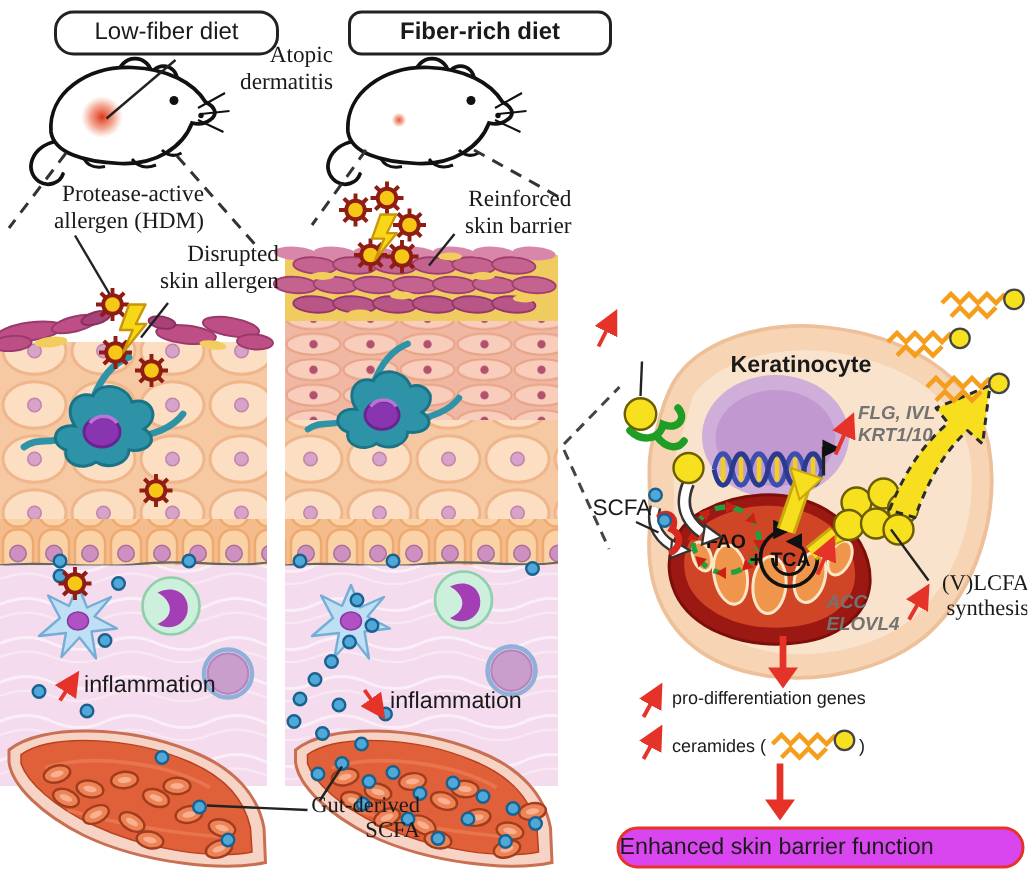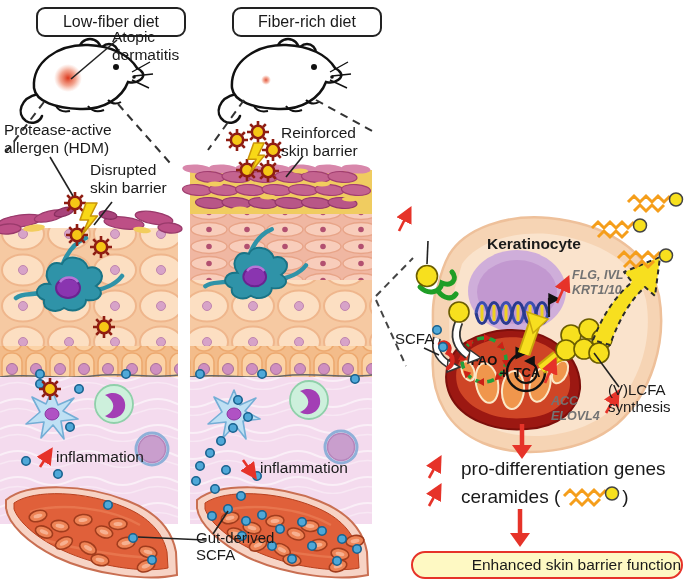--- a/index.html
+++ b/index.html
@@ -2,29 +2,29 @@
 <html><head>
 <meta charset="utf-8">
 <style>
   html,body{margin:0;padding:0;background:#fff;}
   #canvas{position:relative;width:685px;height:580px;background:#fff;overflow:hidden;
           font-family:"Liberation Sans",sans-serif;color:#1a1a1a;}
   #art{position:absolute;left:0;top:0;}
   svg text{font-family:"Liberation Sans",sans-serif;}
   .lbl{position:absolute;font-size:15.5px;line-height:1.16;color:#1a1a1a;}
   .pre{white-space:pre-line;}
-  .center{text-align:left;}
+  .center{text-align:right;font-family:Liberation Serif, serif;}
   .small{font-size:15px;}
   .genes{color:#737373;font-weight:bold;font-style:italic;font-size:12.5px;line-height:1.2;}
   .titlebox{position:absolute;box-sizing:border-box;height:30px;border:2px solid #222;
             border-radius:9px;background:#fff;display:flex;align-items:center;justify-content:center;
             font-size:16px;}
   .pill{position:absolute;box-sizing:border-box;border:2.5px solid #e63329;border-radius:16px;
-        background:#fef9c3;display:flex;align-items:center;justify-content:flex-end;font-size:15.5px;}
-  .row{position:absolute;display:flex;align-items:center;font-size:19px;white-space:nowrap;margin-left:13px;}
+        background:#d946ef;display:flex;align-items:center;justify-content:flex-start;font-size:15.5px;}
+  .row{position:absolute;display:flex;align-items:center;font-size:12px;white-space:nowrap;}
   .row svg{margin:0 2px;}
 </style>
 </head>
 <body>
 
 <div id="canvas">
 
 <svg id="art" width="685" height="580" viewBox="0 0 685 580">
   <defs>
     <radialGradient id="lesion">
@@ -410,33 +410,33 @@
         <line x1="112" y1="202" x2="94" y2="225" stroke="#222" stroke-width="1.6"></line>
         <line x1="303" y1="156" x2="286" y2="177" stroke="#222" stroke-width="1.6"></line>
         <line x1="428" y1="241" x2="427" y2="264" stroke="#222" stroke-width="1.6"></line>
         <line x1="424" y1="348" x2="439" y2="355" stroke="#222" stroke-width="1.6"></line>
         <line x1="594" y1="353" x2="619" y2="387" stroke="#222" stroke-width="1.6"></line>
         <line x1="205" y1="540" x2="138" y2="537" stroke="#222" stroke-width="1.6"></line>
         <line x1="213" y1="534" x2="228" y2="511" stroke="#222" stroke-width="1.6"></line>
       </g>
 </svg>
 
-<div class="titlebox" style="left:36px;top:7px;width:150px;">
+<div class="titlebox" style="left:36px;top:7px;width:150px;border-radius:13px;">
   <span>Low-fiber diet</span>
 </div>
-<div class="titlebox" style="left:232px;top:7px;width:150px;">
+<div class="titlebox" style="left:232px;top:7px;width:176px;font-weight:bold;">
   <span>Fiber-rich diet</span>
 </div>
 
 <div class="lbl pre center" style="left:112px;top:28px;width:110px;">Atopic
 dermatitis</div>
 <div class="lbl pre center" style="left:4px;top:121px;width:132px;">Protease-active
 allergen (HDM)</div>
 <div class="lbl pre center" style="left:90px;top:161px;width:96px;">Disrupted
-skin barrier</div>
+skin allergen</div>
 <div class="lbl pre center" style="left:281px;top:124px;width:100px;">Reinforced
 skin barrier</div>
 
 <div class="lbl" style="left:487px;top:235px;font-weight:bold;">Keratinocyte</div>
 <div class="lbl pre genes" style="left:572px;top:268px;">FLG, IVL
 KRT1/10</div>
 <div class="lbl small" style="left:395px;top:330px;">SCFA</div>
 <div class="lbl pre genes" style="left:551px;top:353px;margin-top:41px;">ACC
 ELOVL4</div>
 <div class="lbl pre center small" style="left:608px;top:381px;width:78px;">(V)LCFA

